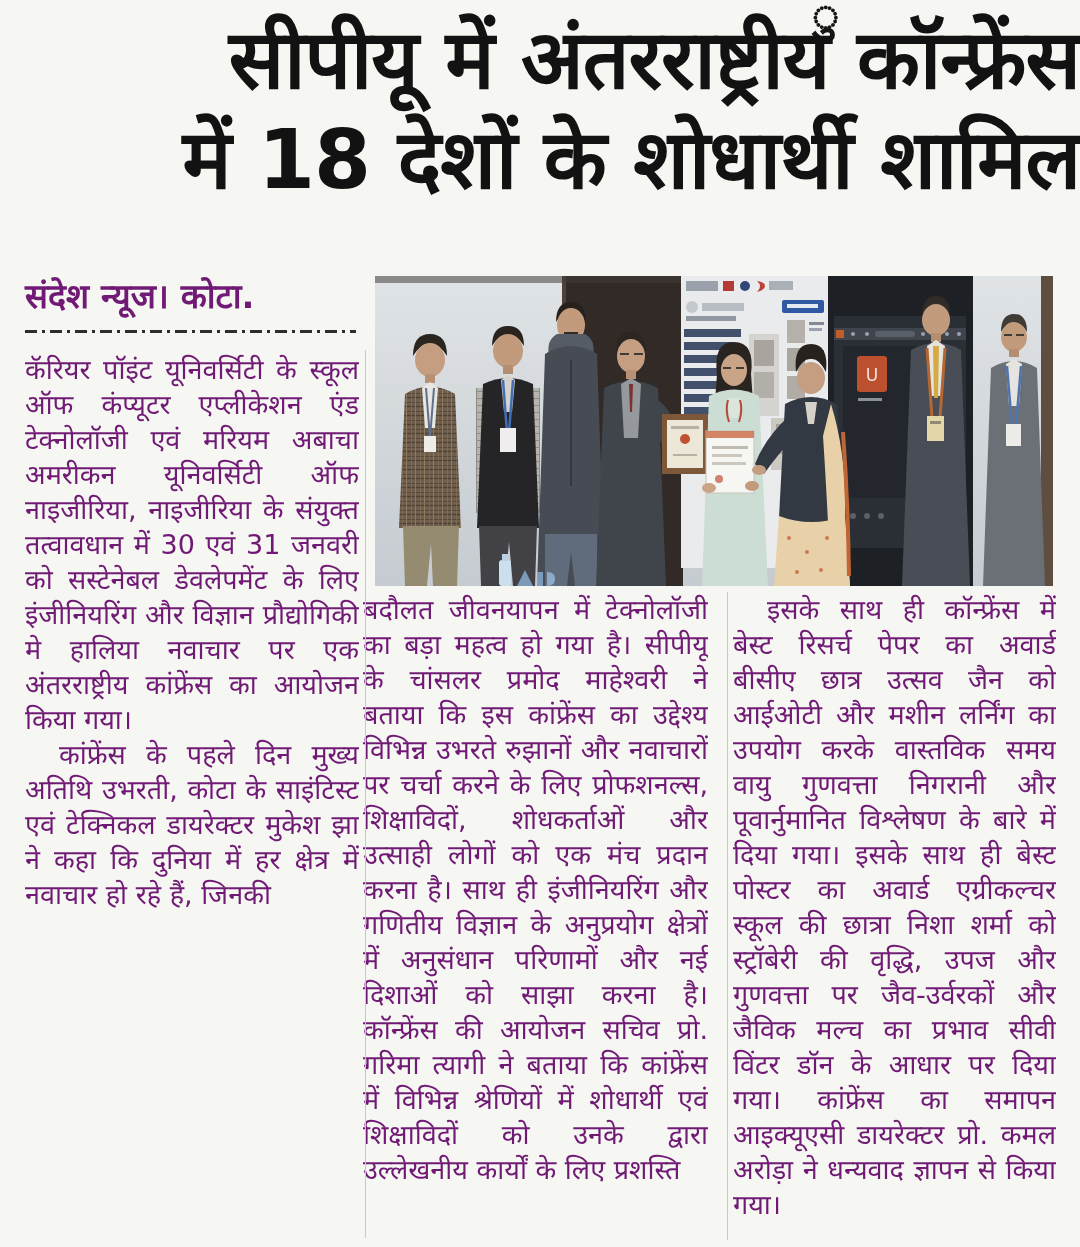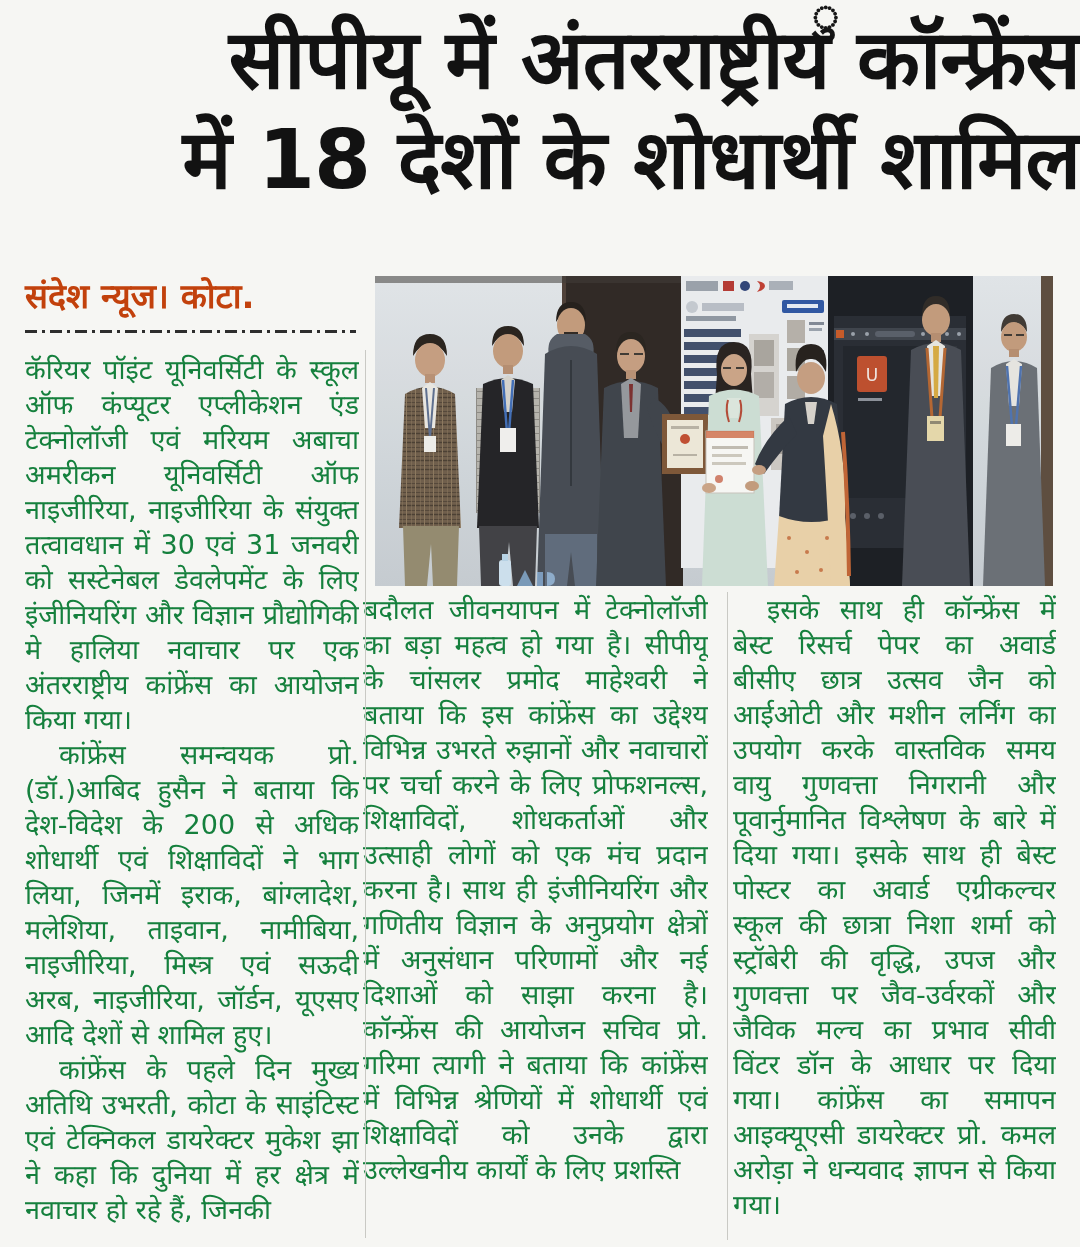--- a/index.html
+++ b/index.html
@@ -13,31 +13,31 @@
     position:absolute; left:812px; top:-18px;
     font-size:46px; font-weight:700; color:#161616;
   }
   .headline {
     position:absolute; left:0; top:10px; width:1080px;
     margin:0; text-align:right; font-weight:700; color:#121212;
   }
   .hl-line { display:block; font-size:82px; line-height:1.22; letter-spacing:-1px; white-space:nowrap; }
   .byline {
     position:absolute; left:25px; top:272px;
-    font-size:34px; font-weight:700; color:#c2410c; white-space:nowrap;
+    font-size:34px; font-weight:700; color:#701a75; white-space:nowrap;
   }
   .byline-rule {
     position:absolute; left:25px; top:330px; width:331px; height:3px;
     background:repeating-linear-gradient(90deg,
       #2d2d2d 0 12px, rgba(0,0,0,0) 12px 17px,
       #2d2d2d 17px 20px, rgba(0,0,0,0) 20px 25px);
   }
   .col {
     position:absolute; font-size:27px; line-height:35px;
-    text-align:justify; color:#15803d; overflow:hidden;
+    text-align:justify; color:#701a75; overflow:hidden;
   }
   .col p { margin:0; }
   .col p.indent { text-indent:34px; }
   .col-left   { left:25px;  top:352px; width:334px; height:888px; }
   .col-middle { left:363px; top:592px; width:345px; height:652px; }
   .col-right  { left:733px; top:592px; width:323px; height:652px; }
   .vrule { position:absolute; width:1px; background:#c9c9c4; }
   .vrule-1 { left:365px; top:350px; height:888px; }
   .vrule-2 { left:727px; top:592px; height:648px; }
   .photo-fig { position:absolute; left:375px; top:276px; width:678px; height:310px; margin:0; }
@@ -277,21 +277,20 @@
         <path d="M142 310 L150 294 L158 310 Z" fill="#8db7e0"></path>
         <rect x="162" y="296" width="6" height="14" fill="#8db7e0"></rect>
         <path d="M172 296 q8 0 8 7 q0 7 -8 7 Z" fill="#9ec3e6"></path>
       </g>
       <rect x="0" y="0" width="678" height="310" fill="#aebdd0" opacity="0.06"></rect>
     </svg>
   </figure>
 
   <div class="col col-left">
       <p>कॅरियर पॉइंट यूनिवर्सिटी के स्कूल ऑफ कंप्यूटर एप्लीकेशन एंड टेक्नोलॉजी एवं मरियम अबाचा अमरीकन यूनिवर्सिटी ऑफ नाइजीरिया, नाइजीरिया के संयुक्त तत्वावधान में 30 एवं 31 जनवरी को सस्टेनेबल डेवलेपमेंट के लिए इंजीनियरिंग और विज्ञान प्रौद्योगिकी मे हालिया नवाचार पर एक अंतरराष्ट्रीय कांफ्रेंस का आयोजन किया गया।</p>
-      <p class="indent">कांफ्रेंस समन्वयक प्रो.(डॉ.)आबिद हुसैन ने बताया कि देश-विदेश के 200 से अधिक शोधार्थी एवं शिक्षाविदों ने भाग लिया, जिनमें इराक, बांग्लादेश, मलेशिया, ताइवान, नामीबिया, नाइजीरिया, मिस्त्र एवं सऊदी अरब, नाइजीरिया, जॉर्डन, यूएसए आदि देशों से शामिल हुए।</p>
       <p class="indent">कांफ्रेंस के पहले दिन मुख्य अतिथि उभरती, कोटा के साइंटिस्ट एवं टेक्निकल डायरेक्टर मुकेश झा ने कहा कि दुनिया में हर क्षेत्र में नवाचार हो रहे हैं, जिनकी</p>
     </div>
   <div class="col col-middle">
       <p>बदौलत जीवनयापन में टेक्नोलॉजी का बड़ा महत्व हो गया है। सीपीयू के चांसलर प्रमोद माहेश्वरी ने बताया कि इस कांफ्रेंस का उद्देश्य विभिन्न उभरते रुझानों और नवाचारों पर चर्चा करने के लिए प्रोफशनल्स, शिक्षाविदों, शोधकर्ताओं और उत्साही लोगों को एक मंच प्रदान करना है। साथ ही इंजीनियरिंग और गणितीय विज्ञान के अनुप्रयोग क्षेत्रों में अनुसंधान परिणामों और नई दिशाओं को साझा करना है। कॉन्फ्रेंस की आयोजन सचिव प्रो. गरिमा त्यागी ने बताया कि कांफ्रेंस में विभिन्न श्रेणियों में शोधार्थी एवं शिक्षाविदों को उनके द्वारा उल्लेखनीय कार्यों के लिए प्रशस्ति</p>
     </div>
   <div class="col col-right">
       <p class="indent">इसके साथ ही कॉन्फ्रेंस में बेस्ट रिसर्च पेपर का अवार्ड बीसीए छात्र उत्सव जैन को आईओटी और मशीन लर्निंग का उपयोग करके वास्तविक समय वायु गुणवत्ता निगरानी और पूवार्नुमानित विश्लेषण के बारे में दिया गया। इसके साथ ही बेस्ट पोस्टर का अवार्ड एग्रीकल्चर स्कूल की छात्रा निशा शर्मा को स्ट्रॉबेरी की वृद्धि, उपज और गुणवत्ता पर जैव-उर्वरकों और जैविक मल्च का प्रभाव सीवी विंटर डॉन के आधार पर दिया गया। कांफ्रेंस का समापन आइक्यूएसी डायरेक्टर प्रो. कमल अरोड़ा ने धन्यवाद ज्ञापन से किया गया।</p>
     </div>
 
   <div class="vrule vrule-1"></div>

